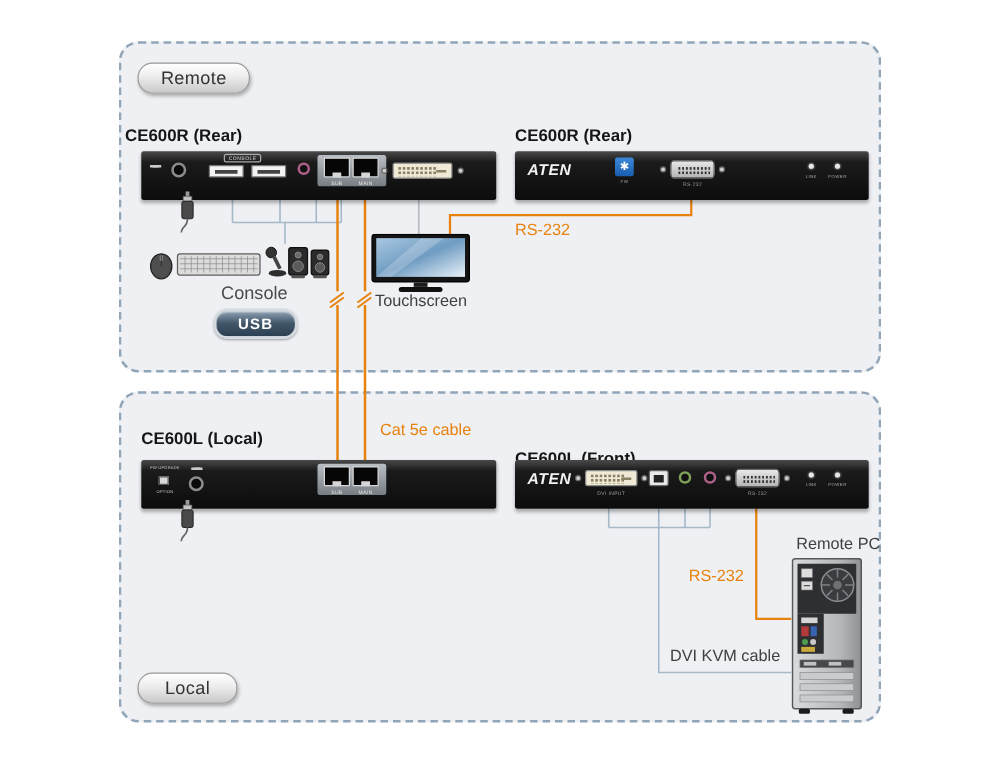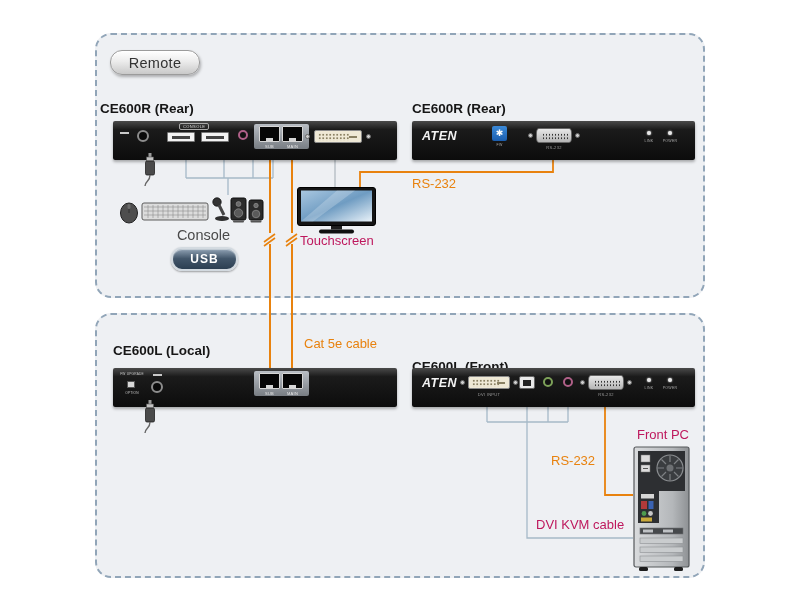--- a/index.html
+++ b/index.html
@@ -54,21 +54,21 @@
   .db9{width:36px;height:15px;background:linear-gradient(180deg,#e8e8e8,#b5b5b5);
        border:1px solid #666;border-radius:3px/5px;}
   .db9 i{position:absolute;left:5px;top:4px;width:26px;height:7px;
          background:radial-gradient(circle,#333 .8px,transparent 1px);background-size:3px 3.5px;}
   .usb-b{width:16px;height:13px;background:#e9e9e9;border:1px solid #666;border-radius:2px;}
   .usb-b i{position:absolute;left:3px;top:3px;width:8px;height:6px;background:#222;}
   .tiny-white{font-size:3.2px;color:#c8c8c8;line-height:4px;text-align:center;letter-spacing:.2px;}
   .opt-switch{width:8px;height:7px;background:#d8d8d8;border:1px solid #555;}
 
   
-  .cap{position:absolute;font-size:13px;color:#be185d;white-space:nowrap;}
+  .cap{position:absolute;font-size:13px;color:#404040;white-space:nowrap;}
   .cap.orange{color:#E8820E;}
   .usb-pill{position:absolute;left:171px;top:247px;width:63px;height:20px;border-radius:11px;
             border:2px solid #d3dae0;background:linear-gradient(180deg,#90a2b4 0%,#42566a 48%,#2c3f52 100%);
             box-shadow:0 1px 2px rgba(0,0,0,.35), inset 0 1px 1px rgba(255,255,255,.5);
             display:flex;align-items:center;justify-content:center;
             color:#fff;font-weight:bold;font-size:12px;letter-spacing:1px;}
   svg{display:block;}
 </style>
 </head>
 <body>
@@ -95,20 +95,23 @@
       <path d="M264,242 L275,234 M264,246 L275,238 M286,242 L297,234 M286,246 L297,238" stroke="#E8820E" stroke-width="1.6" fill="none"></path>
     </g>
 
     <path d="M487,399 V422 M527,399 V422 M548,399 V422 M568,399 V422 M487,422 H568 M527,422 V538 H633" stroke="#a6b9c8" stroke-width="1.3" fill="none"></path>
 
     <path d="M605,399 V495 H633" stroke="#E8820E" stroke-width="1.8" fill="none"></path>
   </svg>
 
   <div class="pill" style="left:110px;top:50px;width:88px;">
     <span>Remote</span>
+  </div>
+  <div class="pill" style="left:110px;top:538px;width:78px;">
+    <span>Local</span>
   </div>
 
   <div class="title" style="left:100px;top:101px;">CE600R (Rear)</div>
   <div class="panel" style="left:113px;top:121px;width:284px;">
     <span class="pwr-glyph" style="left:7px;top:11px;width:9px;">
       <b style="width:9px;margin-bottom:2px;"></b>
         <b style="width:5px;margin-left:2px;"></b>
     </span>
     <span class="dc-jack" style="left:24px;top:9px;"></span>
     <span class="console-tag" style="left:66px;top:2px;">CONSOLE</span>
@@ -264,21 +267,21 @@
     <span class="screw" style="left:215px;top:12px;"></span>
     <span class="port-lbl" style="left:176px;top:24px;width:36px;color:#9a9a9a;">RS-232</span>
     <span class="led" style="left:235px;top:10px;"></span>
     <span class="led" style="left:256px;top:10px;"></span>
     <span class="led-lbl" style="left:229px;top:18px;width:16px;text-align:center;">LINK</span>
     <span class="led-lbl" style="left:248px;top:18px;width:20px;text-align:center;">POWER</span>
   </div>
 
   <div class="cap orange" style="left:551px;top:453px;">RS-232</div>
   <div class="cap" style="left:536px;top:517px;">DVI KVM cable</div>
-  <div class="cap" style="left:637px;top:427px;">Front PC</div>
+  <div class="cap" style="left:637px;top:427px;">Remote PC</div>
 
   <svg class="abs" style="left:633px;top:446px;" width="58" height="126" viewBox="0 0 58 126">
     <defs>
       <linearGradient id="pcbody" x1="0" y1="0" x2="1" y2="0">
         <stop offset="0" stop-color="#d9dbdd"></stop>
           <stop offset=".7" stop-color="#b4b7ba"></stop>
           <stop offset="1" stop-color="#8e9194"></stop>
       </linearGradient>
     </defs>
     <rect x="1" y="1" width="55" height="120" rx="2" fill="url(#pcbody)" stroke="#55585b" stroke-width="1.2"></rect>

